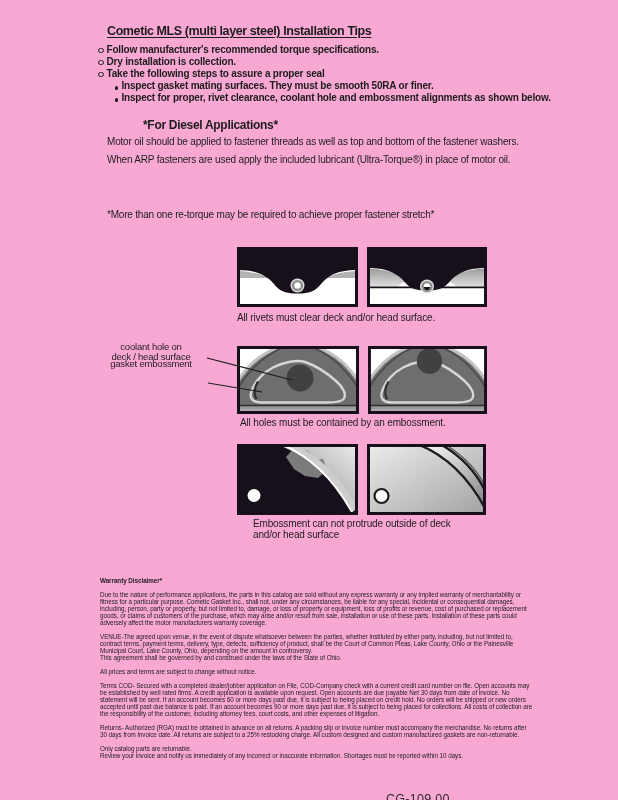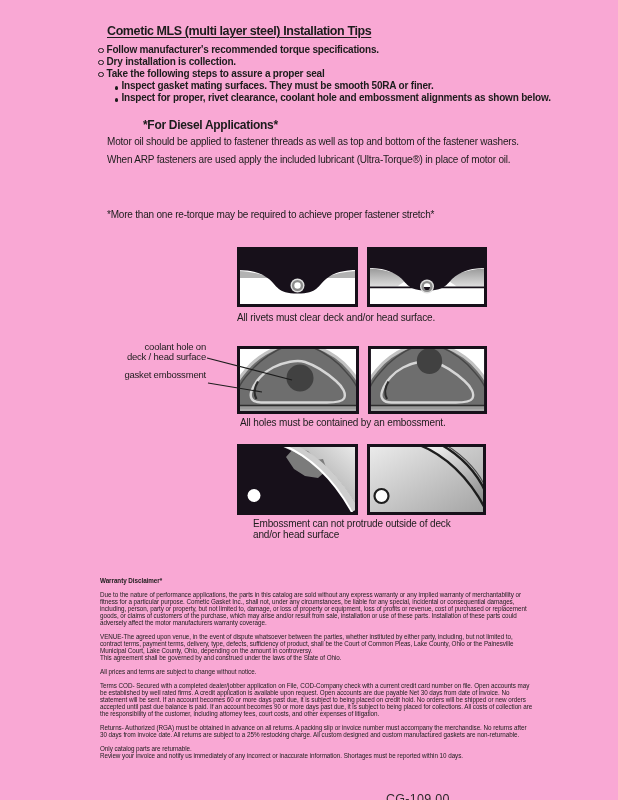--- a/index.html
+++ b/index.html
@@ -92,23 +92,23 @@
       <path d="M56.9,40 A3.1,3.1 0 0 0 63.1,40 Z" fill="#17101a"></path>
       <rect x="1.5" y="1.5" width="117" height="57" fill="none" stroke="#17101a" stroke-width="3"></rect>
     </svg>
   </div>
 
   <div class="abs caption" style="left:237px;top:312px;">All rivets must clear deck and/or head surface.</div>
 
   <div class="abs dlabel" style="left:237px;top:329px;width:122px;">RIGHT</div>
   <div class="abs dlabel" style="left:368px;top:329px;width:119px;">WRONG</div>
 
-  <div class="abs ann" style="left:96px;top:342px;width:110px;">coolant hole on
+  <div class="abs ann" style="left:96px;top:342px;width:110px;text-align:center;">coolant hole on
 deck / head surface</div>
-  <div class="abs ann" style="left:96px;top:370px;width:110px;">gasket embossment</div>
+  <div class="abs ann" style="left:96px;top:359px;width:110px;text-align:center;">gasket embossment</div>
 
   <div class="abs panel" style="left:237px;top:346px;">
     <svg width="122" height="68" viewBox="0 0 122 68">
       <rect width="122" height="68" fill="#6e6e6e"></rect>
       <rect y="59.5" width="122" height="8.5" fill="#999999"></rect>
       <line x1="0" y1="59.5" x2="122" y2="59.5" stroke="#2e2e2e" stroke-width="1.6"></line>
       <line x1="0" y1="64" x2="122" y2="64" stroke="#bdbdbd" stroke-width="0.9"></line>
       <path d="M0,0 L44,0 C31,5 17,14 9,24 C4,30 1,33.5 0,37 Z" fill="#ffffff"></path>
       <path d="M44,0 C31,5 17,14 9,24 C4,30 1,33.5 0,37" fill="none" stroke="#c2c2c2" stroke-width="3"></path>
       <path d="M49,0 C36,5.5 22,15 13,26 C8,31.5 4.5,36 2.5,40.5" fill="none" stroke="#474747" stroke-width="1.4"></path>

